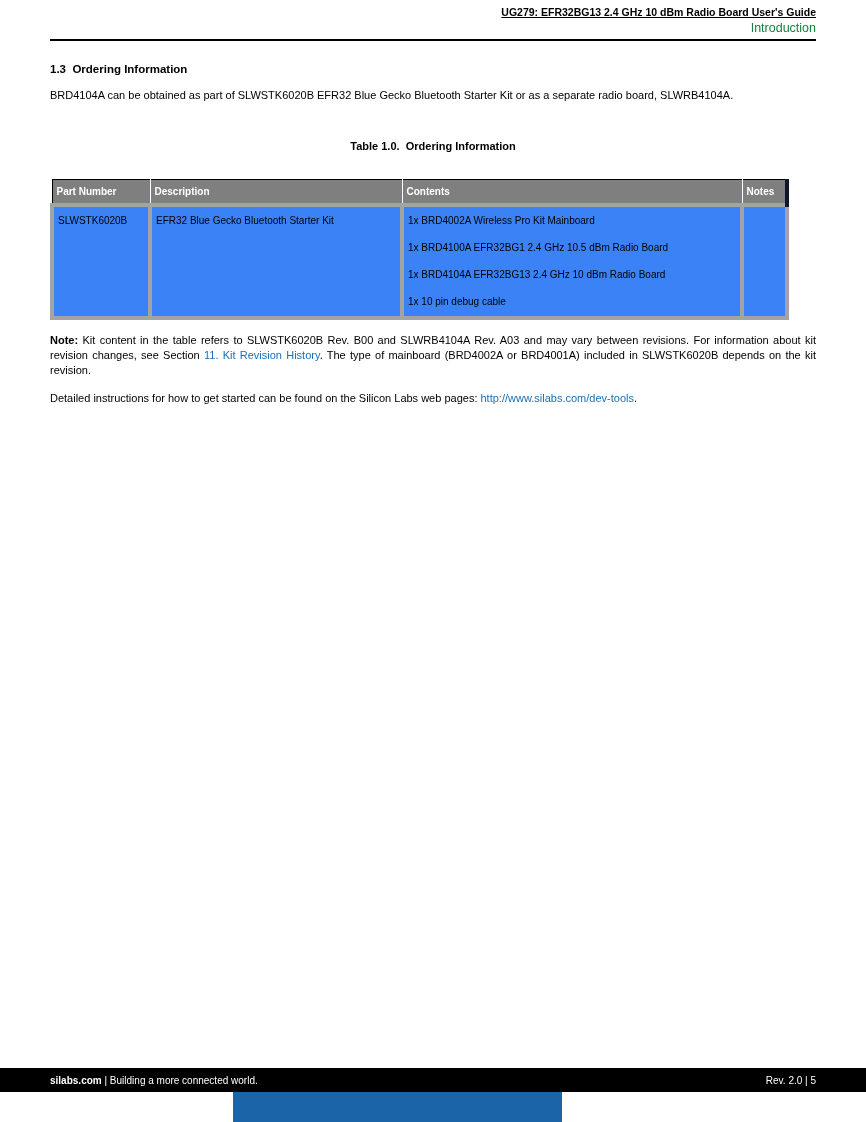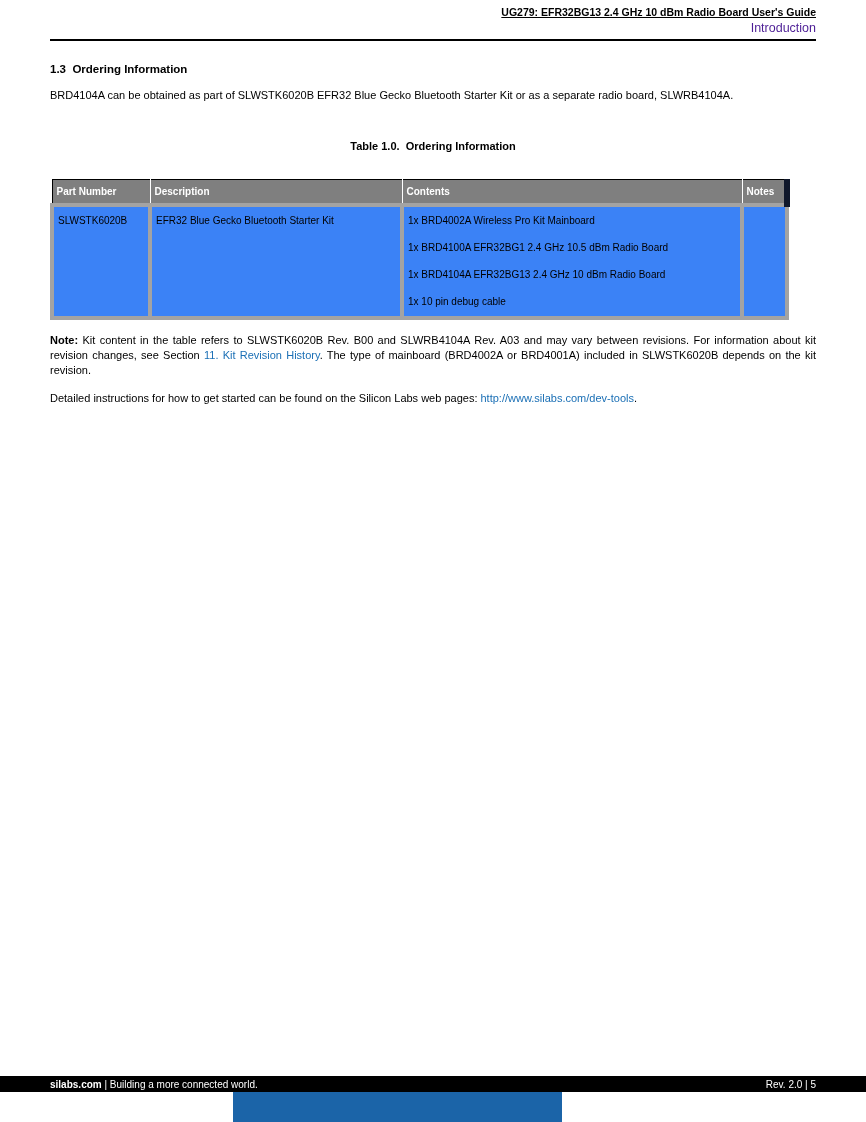--- a/index.html
+++ b/index.html
@@ -10,21 +10,21 @@
     height: 1122px;
     margin: 0 auto;
     background: #ffffff;
     font-family: "Liberation Sans", sans-serif;
     color: #000;
     overflow: hidden;
   }
   
   .page-header { padding: 6px 50px 0 50px; text-align: right; }
   .doc-title { font-size: 10.5px; font-weight: bold; line-height: 13px; text-decoration: underline; }
-  .doc-section { font-size: 12.5px; color: #4c1d95; line-height: 16px; margin-top: 1px; }
+  .doc-section { font-size: 12.5px; color: #15803d; line-height: 16px; margin-top: 1px; }
   .header-rule { border-bottom: 2px solid #000; margin-top: 3px; }
 
   
   .content { padding: 0 50px; }
   .section-heading {
     font-size: 11.5px; font-weight: bold; margin: 22px 0 0 0;
     white-space: pre-wrap;
   }
   .body-text {
     font-size: 11px; line-height: 15px; text-align: justify;
@@ -46,41 +46,41 @@
   .col-desc { width: 252px; }
   .col-cont { width: 340px; }
   .col-notes { width: 45px; }
   table.data-table th {
     background: #7F7F7F; color: #fff; font-weight: bold; text-align: left;
     padding: 5px 4px;
     border-top: 1px solid #000; border-bottom: 1px solid #000;
     border-right: 1px solid #fff; border-left: 1px solid #000;
     line-height: 13px;
   }
-  table.data-table th:last-child { border-right: 6px solid #0f172a; }
+  table.data-table th:last-child { border-right: 4px solid #0f172a; }
   table.data-table td {
     border: 4px solid #a3a3a3;
     vertical-align: top;
     padding: 7px 4px;
     line-height: 14px;
     background: #3b82f6;
   }
   table.data-table tr.single td { padding: 6px 4px; }
   .cell-para { margin: 0 0 13px 0; line-height: 14px; }
   .cell-para:last-child { margin-bottom: 0; }
   
   .note-text { font-size: 11px; line-height: 15px; text-align: justify; margin: 13px 0 0 0; }
   .note-label { font-weight: bold; }
   a.link { color: #1A6FB5; text-decoration: none; cursor: pointer; }
   .gs-heading { margin-top: 42px; }
 
   
   .page-footer { position: absolute; left: 0; right: 0; bottom: 0; }
   .footer-bar {
-    height: 16px; background: #000; color: #fff;
+    height: 24px; background: #000; color: #fff;
     display: flex; justify-content: space-between; align-items: center;
     padding: 0 50px; font-size: 10px;
   }
   .footer-brand { font-weight: bold; }
   .footer-deco {
     height: 30px; width: 329px; margin-left: 233px;
     background: #1B64A8;
   }
 </style>
 </head>

